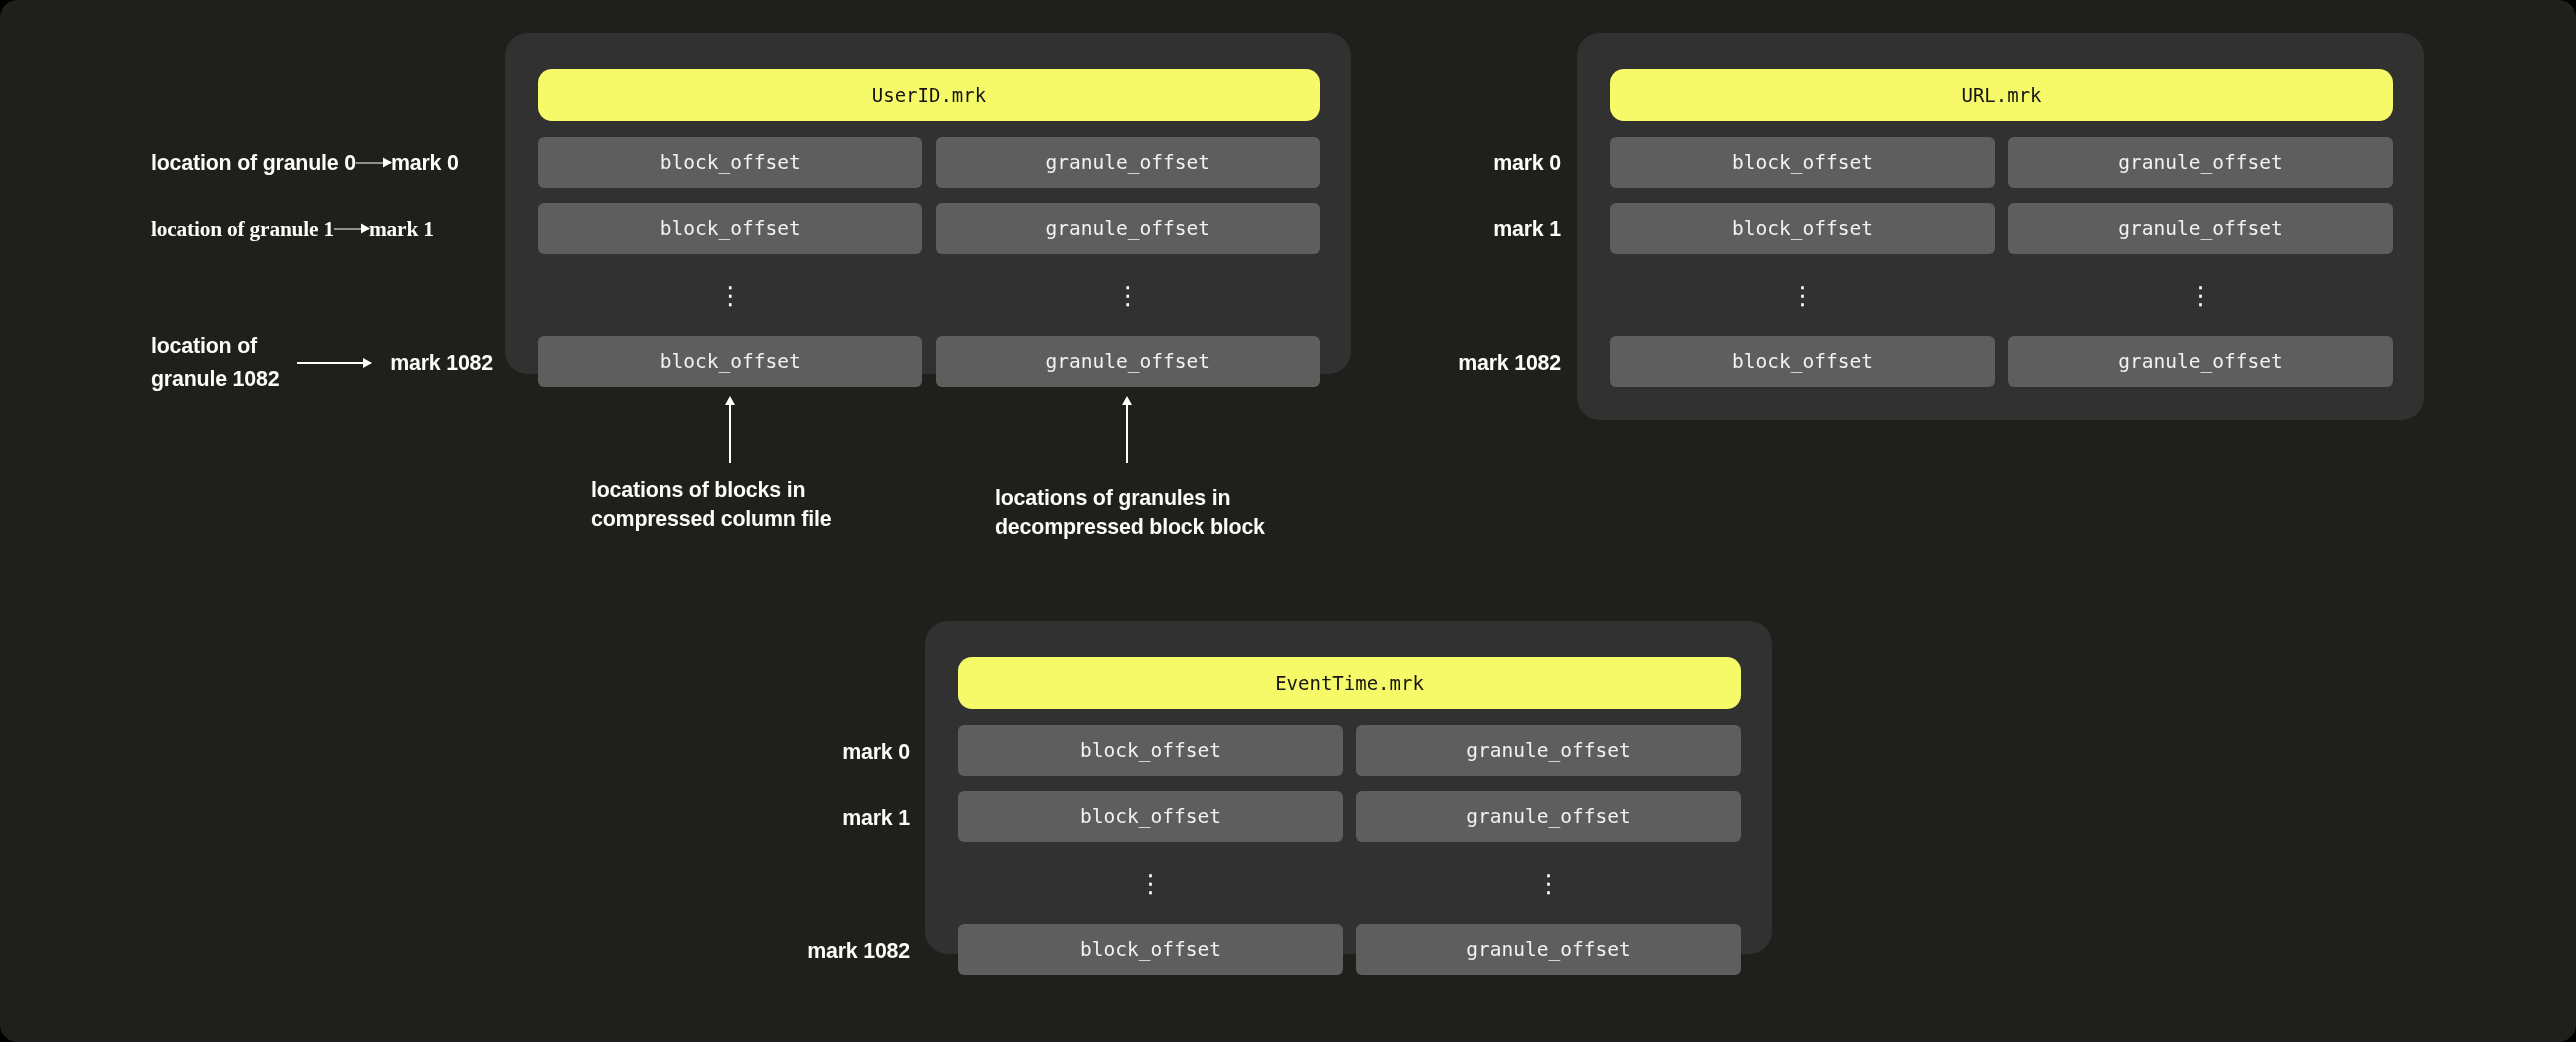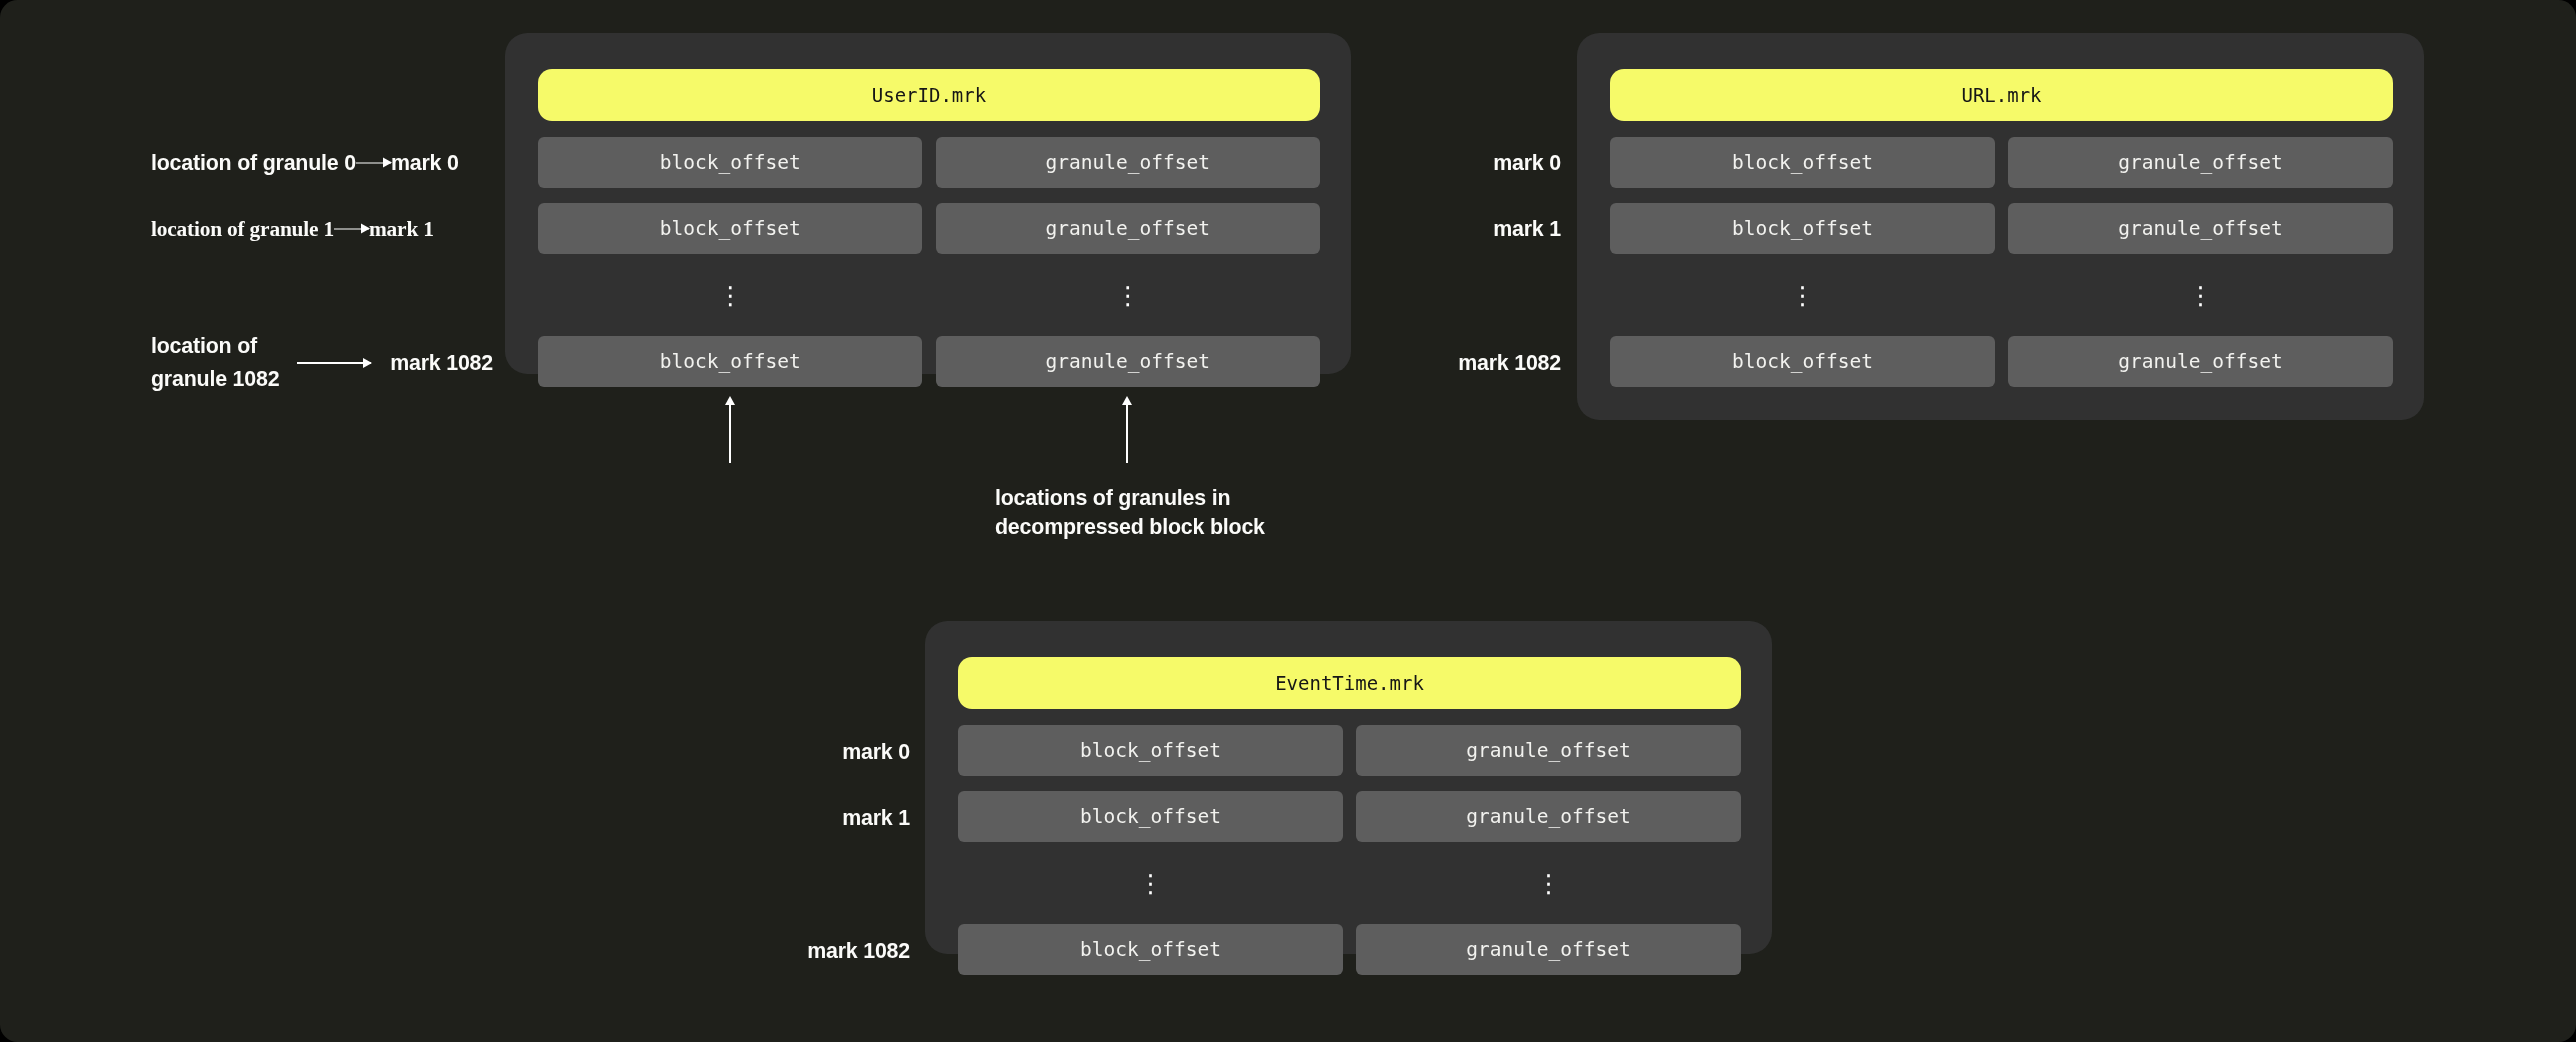--- a/index.html
+++ b/index.html
@@ -188,19 +188,23 @@
   <span class="mark-label mark-right" style="right:1015px;top:229px;">mark 1</span>
   <span class="mark-label mark-right" style="right:1015px;top:363px;">mark 1082</span>
 
   <span class="mark-label mark-right" style="right:1666px;top:752px;">mark 0</span>
   <span class="mark-label mark-right" style="right:1666px;top:818px;">mark 1</span>
   <span class="mark-label mark-right" style="right:1666px;top:951px;">mark 1082</span>
 
   <div class="arrow-v" id="arrow-blocks"></div>
   <div class="arrow-v" id="arrow-granules"></div>
 
+  <div class="note-text" id="note-blocks">
+    <div>locations of blocks in</div>
+    <div>compressed column file</div>
+  </div>
   <div class="note-text" id="note-granules">
     <div>locations of granules in</div>
     <div>decompressed block block</div>
   </div>
 
 </div>
 
 
 </body></html>

